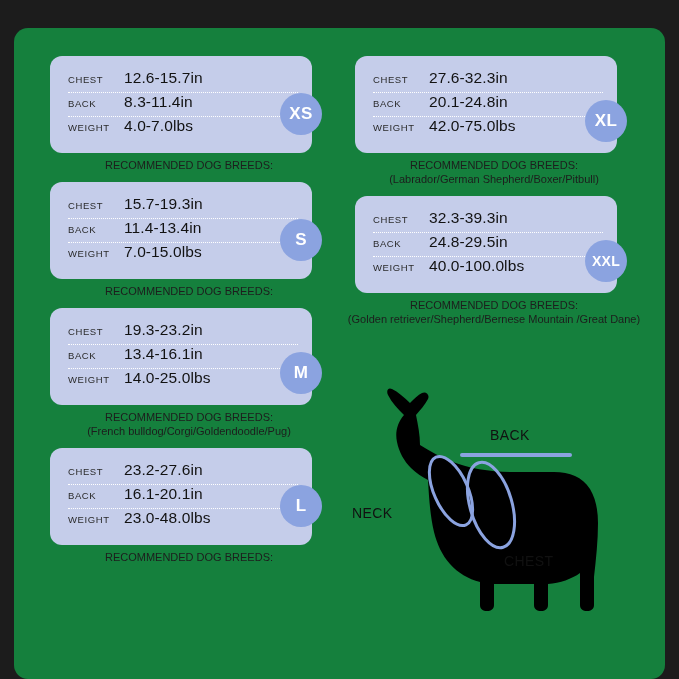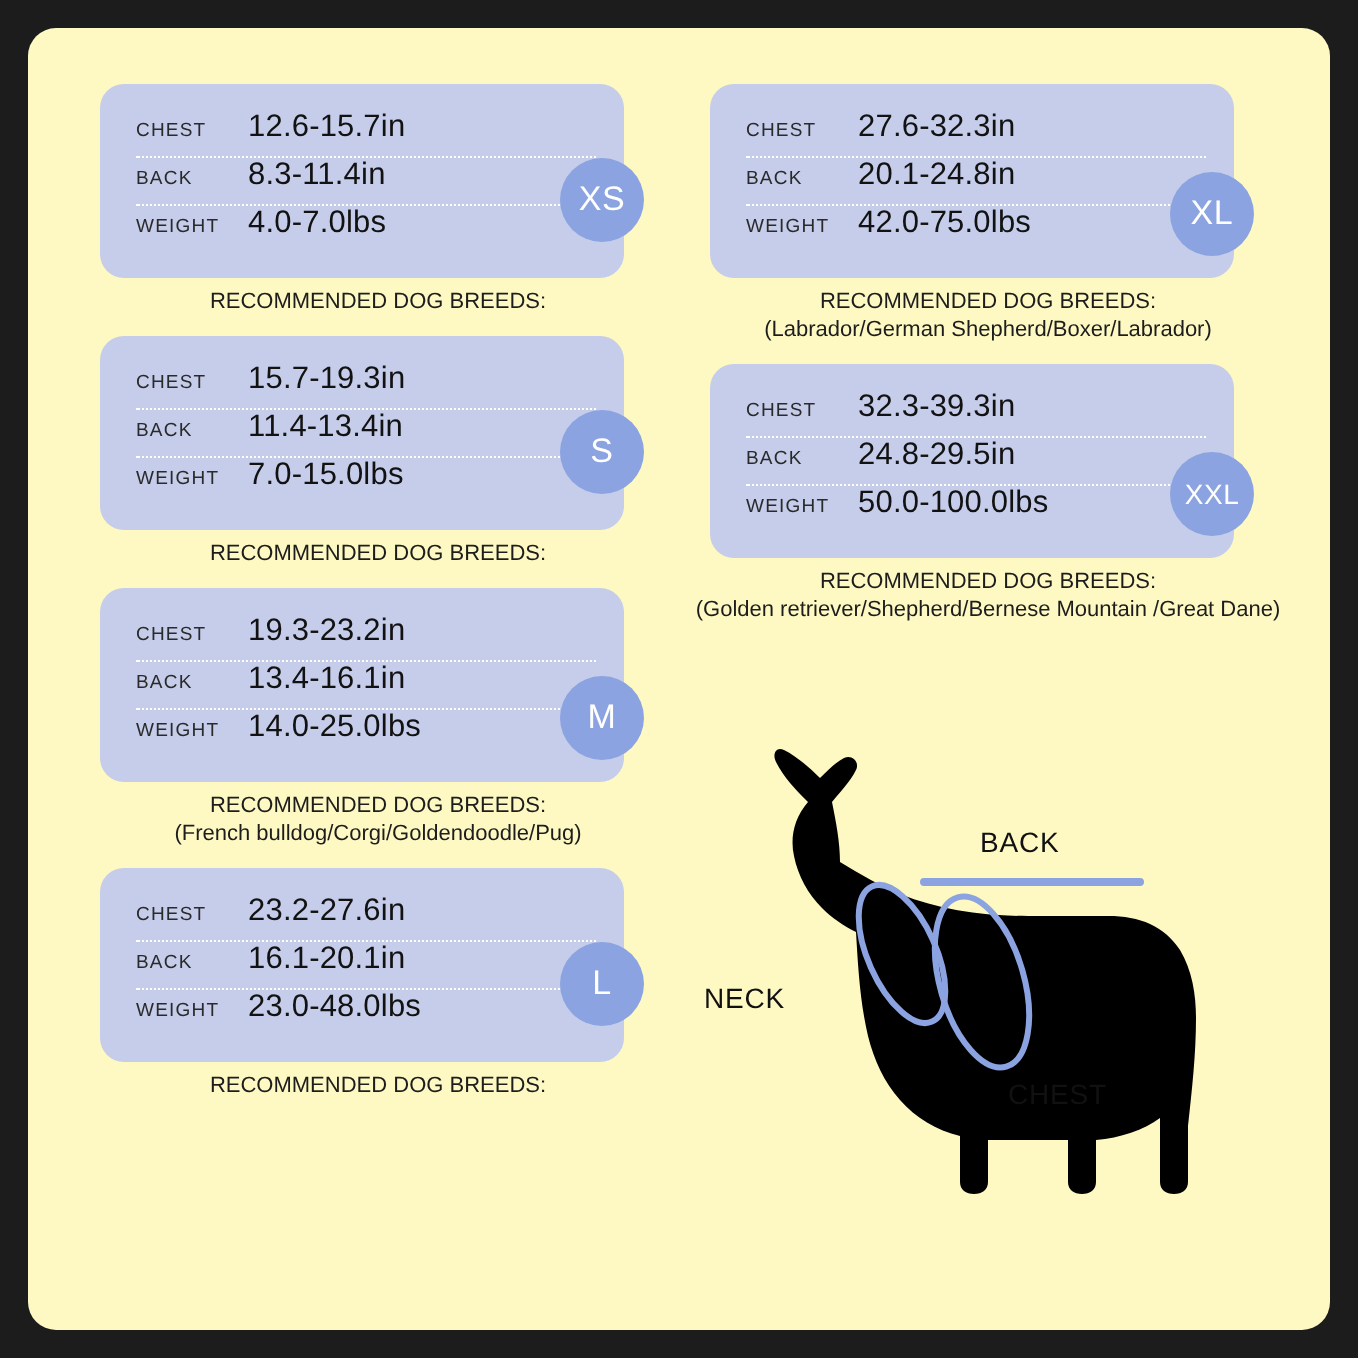--- a/index.html
+++ b/index.html
@@ -16,24 +16,24 @@
   #page {
     position: relative;
     width: 679px;
     height: 679px;
     background: #1c1c1c;
     box-sizing: border-box;
   }
   #card {
     position: absolute;
     left: 14px;
-    top: 14px;
+    top: 28px;
     width: 651px;
     height: 651px;
-    background: #fef9c3;
+    background: #15803d;
     border-radius: 14px;
     box-sizing: border-box;
     overflow: hidden;
   }
   .columns {
     position: absolute;
     left: 0;
     top: 0;
     width: 651px;
     height: 651px;
@@ -86,21 +86,21 @@
     transform: translateY(-50%);
     width: 42px;
     height: 42px;
     border-radius: 50%;
     background: #8ba3e0;
     color: #ffffff;
     display: flex;
     align-items: center;
     justify-content: center;
     font-size: 17px;
-    font-weight: normal;
+    font-weight: bold;
     letter-spacing: 0.3px;
   }
   .badge.small-text { font-size: 14px; }
   .breeds {
     text-align: center;
     font-size: 11px;
     color: #1d1d1d;
     line-height: 14px;
     margin-top: 5px;
     padding: 0 4px;
@@ -235,37 +235,37 @@
               <span class="row-value">20.1-24.8in</span>
             </div>
             <div class="row">
               <span class="row-label">WEIGHT</span>
               <span class="row-value">42.0-75.0lbs</span>
             </div>
           </div>
           <div class="badge">XL</div>
           <div class="breeds">
             <div>RECOMMENDED DOG BREEDS:</div>
-            <div>(Labrador/German Shepherd/Boxer/Labrador)</div>
+            <div>(Labrador/German Shepherd/Boxer/Pitbull)</div>
           </div>
         </div>
 
         <div class="size-block">
           <div class="panel">
             <div class="row">
               <span class="row-label">CHEST</span>
               <span class="row-value">32.3-39.3in</span>
             </div>
             <div class="row">
               <span class="row-label">BACK</span>
               <span class="row-value">24.8-29.5in</span>
             </div>
             <div class="row">
               <span class="row-label">WEIGHT</span>
-              <span class="row-value">50.0-100.0lbs</span>
+              <span class="row-value">40.0-100.0lbs</span>
             </div>
           </div>
           <div class="badge small-text">XXL</div>
           <div class="breeds">
             <div>RECOMMENDED DOG BREEDS:</div>
             <div>(Golden retriever/Shepherd/Bernese Mountain /Great Dane)</div>
           </div>
         </div>
 
       </div>

